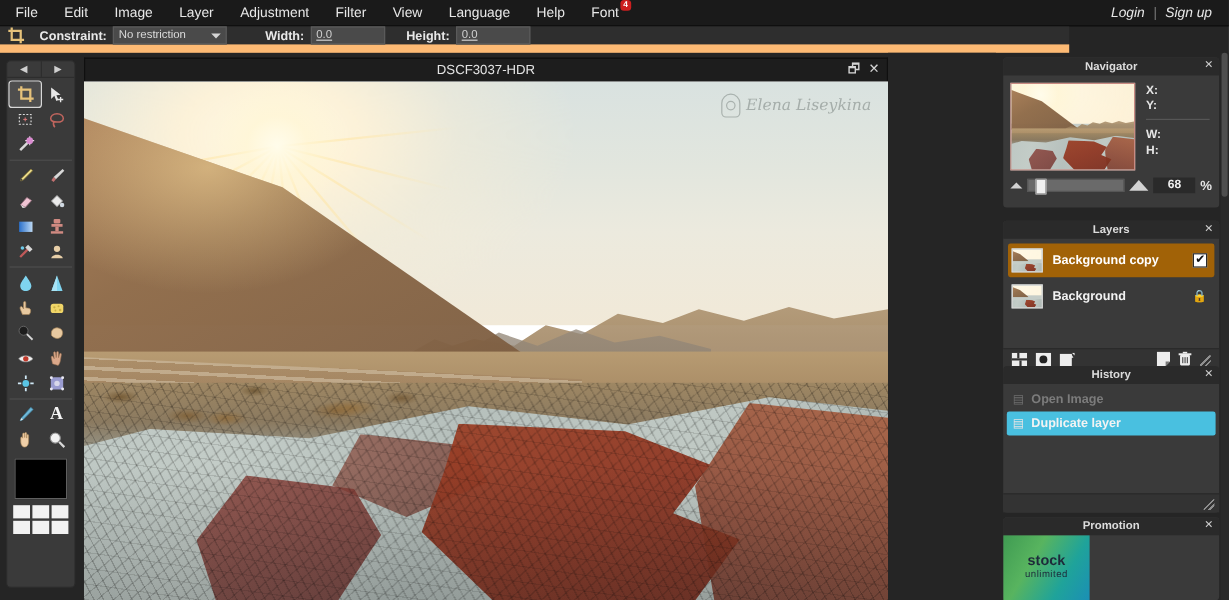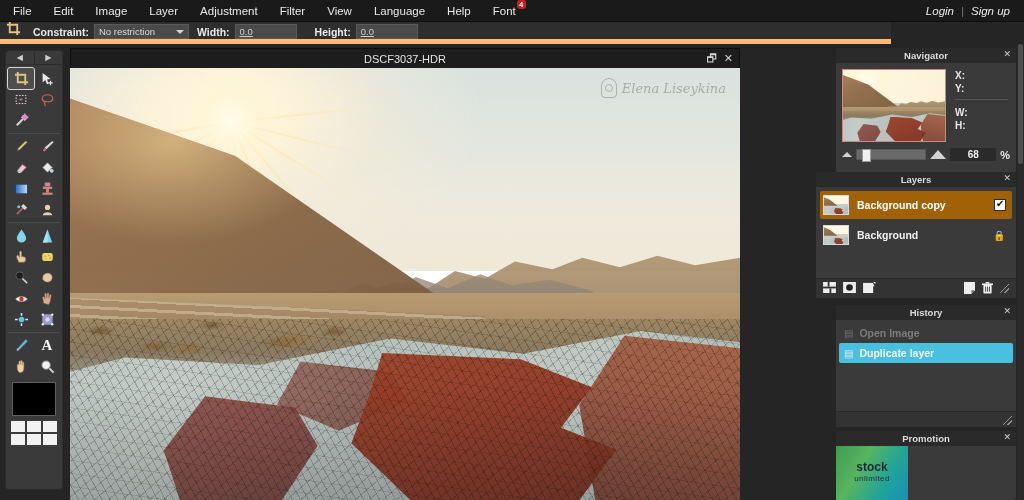--- a/index.html
+++ b/index.html
@@ -32,22 +32,22 @@
   }
   .auth { display:flex; align-items:center; padding-right:14px;font-style:italic; }
   .auth span { color:#e8e8e8; font-size:11.5px; }
   .auth .sep { color:#777; padding:0 7px; }
   .auth .lnk { cursor:pointer; }
 
   
   .optionsbar {
     position:absolute; left:0; top:22px; width:891px; height:22px;
     background:#2e2e2e;
-    display:flex; align-items:flex-end;
-    border-bottom:5px solid #fdba74;
+    display:flex; align-items:center;
+    border-bottom:7px solid #fdba74;
   }
   .opt-toolicon {
     width:26px; height:22px; display:flex; align-items:center; justify-content:center;
   }
   .opt-label { color:#e9e9e9; font-size:10.5px; font-weight:bold; margin-right:5px; }
   .opt-group { display:flex; align-items:center; margin-left:7px; }
   .opt-select {
     width:95px; height:15px; background:#4a4a4a; border:1px solid #5a5a5a;
     display:flex; align-items:center; position:relative;
   }
@@ -245,25 +245,25 @@
     background:#c5cdc8;
   }
   .nav-thumb .photo { transform:scale(1); }
   .nav-coords { flex:1; padding-left:9px; color:#e6e6e6; font-size:10px; font-weight:bold; line-height:13px; }
   .nav-coords .sepline { height:1px; background:#565656; margin:4px 2px 6px 0; }
   .nav-slider { display:flex; align-items:center; padding:6px 6px 0 6px; gap:4px; }
   .tri-s { width:0;height:0;border-left:5px solid transparent;border-right:5px solid transparent;border-bottom:5px solid #d2d2d2; }
   .tri-l { width:0;height:0;border-left:8px solid transparent;border-right:8px solid transparent;border-bottom:9px solid #d2d2d2; }
   .slider-track { flex:1; height:11px; background:#6a6a6a; border:1px solid #565656; position:relative; }
   .slider-handle { position:absolute; left:8%; top:-1px; width:9px; height:13px; background:#f0f0f0; border:1px solid #9a9a9a; }
-  .zoom-val { width:46px; height:13px; background:#2a2a2a; color:#f0f0f0; font-size:10px; font-weight:bold;
+  .zoom-val { width:35px; height:13px; background:#2a2a2a; color:#f0f0f0; font-size:10px; font-weight:bold;
               display:flex; align-items:center; justify-content:center; }
   .pct { color:#e6e6e6; font-size:11px; font-weight:bold; }
 
-  #layers { top:172px; width:200px; height:126px; }
+  #layers { top:184px; width:180px; height:126px; }
   .layer-list { padding:4px 4px 0 4px; }
   .layer-row {
     display:flex; align-items:center; height:28px; padding:0 6px 0 3px; margin-bottom:2px;
     border-radius:2px;
   }
   .layer-row.sel { background:#a16207; }
   .layer-thumb { width:26px; height:20px; border:1px solid #d8d8d8; overflow:hidden; position:relative; background:#c5cdc8; flex:0 0 auto;}
   .layer-name { flex:1; padding-left:8px; color:#f2f2f2; font-size:10.5px; font-weight:bold; }
   .layer-row.sel .layer-name { color:#fff; }
   .lcheck { width:12px;height:12px;background:#fff;border:1px solid #2b2b2b; position:relative; }
@@ -350,21 +350,21 @@
         <path d="M1 4 L12 4 L12 15" stroke="#e6c27a" stroke-width="2" fill="none"></path>
       </svg>
     </div>
     <div class="opt-group">
       <span class="opt-label">Constraint:</span>
       <div class="opt-select">
         <span class="txt">No restriction</span>
         <span class="caret"></span>
       </div>
     </div>
-    <div class="opt-group" style="margin-left:8px">
+    <div class="opt-group" style="margin-left:32px">
       <span class="opt-label">Width:</span>
       <div class="opt-field">
         <span>0.0</span>
       </div>
     </div>
     <div class="opt-group" style="margin-left:18px">
       <span class="opt-label">Height:</span>
       <div class="opt-field">
         <span>0.0</span>
       </div>

